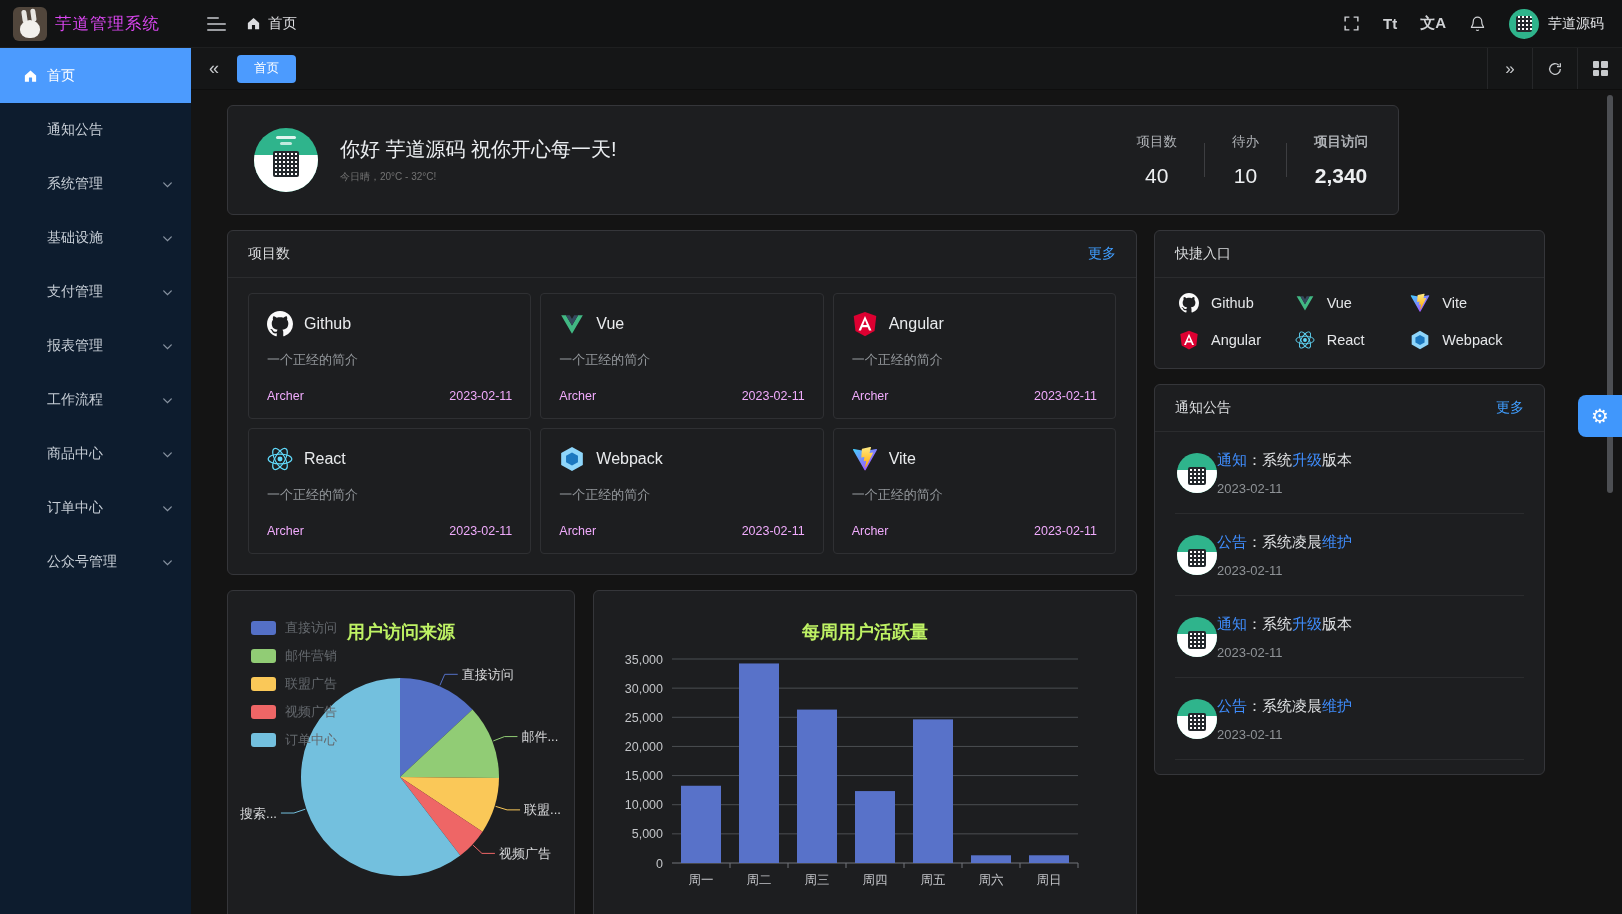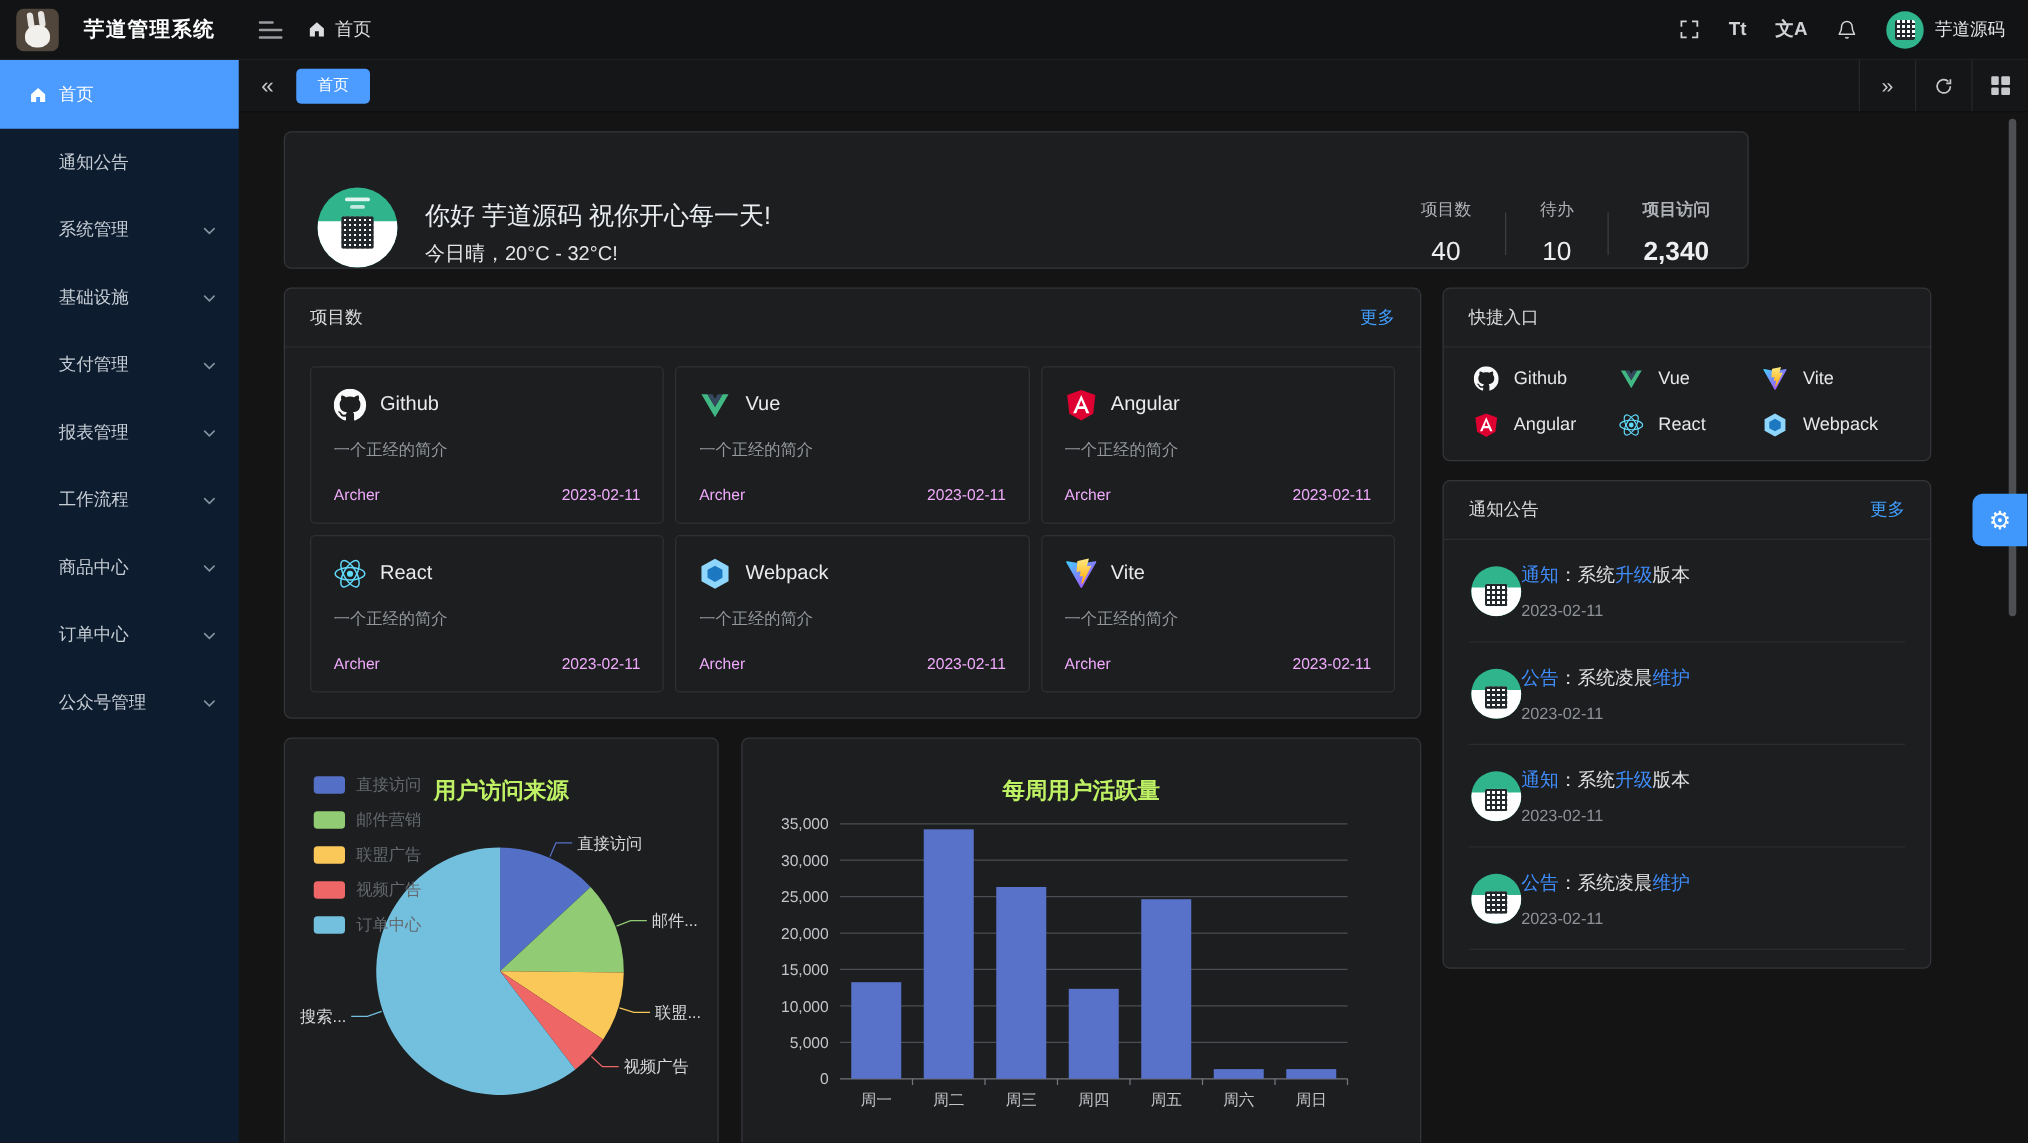--- a/index.html
+++ b/index.html
@@ -9,21 +9,21 @@
     font-family:"Liberation Sans","DejaVu Sans",sans-serif;
     color:#e0e0e0; position:relative;
   }
   
   .topbar { position:absolute; top:0; left:0; right:0; height:48px; background:#121314;
     display:flex; align-items:center; border-bottom:1px solid #1e1f20; z-index:30; }
   .logo-area { width:191px; display:flex; align-items:center; padding-left:13px; flex:none; }
   .logo-img { width:34px; height:34px; border-radius:6px; background:#51463c; position:relative; overflow:hidden; flex:none; }
   .logo-img:before { content:""; position:absolute; left:9px; top:3px; width:5px; height:13px; background:#e8e6e2; border-radius:3px; transform:rotate(-8deg); box-shadow:9px 0 0 #e8e6e2; }
   .logo-img:after { content:""; position:absolute; left:7px; top:13px; width:20px; height:18px; background:#f2f0ec; border-radius:50% 50% 45% 45%; }
-  .app-title { margin-left:20px; font-size:16.5px; font-weight:bold; color:#ffffff; letter-spacing:1px; white-space:nowrap; }
+  .app-title { margin-left:8px; font-size:16.5px; font-weight:normal; color:#d946ef; letter-spacing:1px; white-space:nowrap; }
   .collapse-icon { margin-left:16px; width:19px; height:14px; display:flex; flex-direction:column; justify-content:space-between; cursor:pointer; }
   .collapse-icon i { display:block; height:2px; background:#9a9ca0; border-radius:1px; }
   .collapse-icon i:nth-child(1){ width:12px; } .collapse-icon i:nth-child(2){ width:19px; } .collapse-icon i:nth-child(3){ width:19px; }
   .breadcrumb { margin-left:20px; display:flex; align-items:center; gap:7px; font-size:14.5px; color:#dcdde0; cursor:pointer; }
   .topbar-right { margin-left:auto; display:flex; align-items:center; gap:23px; padding-right:18px; }
   .tb-icon { color:#d0d2d5; display:flex; align-items:center; cursor:pointer; }
   .tt-label { font-size:15px; font-weight:bold; color:#d0d2d5; }
   .lang-label { font-size:15px; color:#d0d2d5; font-weight:bold; }
   .user-chip { display:flex; align-items:center; gap:9px; cursor:pointer; }
   .username { font-size:14px; color:#e4e5e8; }
@@ -47,25 +47,25 @@
   .tab { background:#4c9bfe; color:#fff; font-size:12.5px; height:28px; display:flex; align-items:center;
     padding:0 17px; border-radius:4px; cursor:pointer; }
   .tab-controls { margin-left:auto; display:flex; height:100%; }
   .tab-ctrl { width:45px; height:100%; border-left:1px solid #262729; display:flex; align-items:center;
     justify-content:center; color:#c7c9cc; font-size:17px; cursor:pointer; }
   .grid-glyph { width:15px; height:15px; display:grid; grid-template-columns:1fr 1fr; gap:2px; }
   .grid-glyph i { background:#c7c9cc; border-radius:1px; }
   
   .content { position:absolute; top:90px; left:191px; right:0; bottom:0; padding:15px 0 0 36px; }
   .card { background:#1d1e20; border:1px solid #35363a; border-radius:6px; }
-  .welcome-card { width:1172px; height:110px; display:flex; align-items:flex-end; padding:0 26px; }
+  .welcome-card { width:1172px; height:110px; display:flex; align-items:center; padding:16px 26px; }
   .welcome-avatar { width:64px; height:64px; }
   .welcome-texts { margin-left:22px; }
   .greeting { font-size:20px; color:#eaedf0; font-weight:500; }
-  .weather { font-size:16px; color:#e5e5e5; margin-top:7px; }
+  .weather { font-size:10px; color:#737373; margin-top:7px; }
   .stats { margin-left:auto; display:flex; align-items:center; }
   .stat { text-align:center; padding:0 27px; }
   .stat:last-child { padding-right:4px;font-weight:bold; }
   .stat-label { font-size:13.5px; color:#aeb1b5; }
   .stat-value { font-size:21px; color:#edeff1; margin-top:13px; }
   .stat-divider { width:1px; height:34px; background:#3d3e41; }
   .main-row { display:flex; gap:17px; margin-top:15px; }
   .left-col { width:910px; }
   .right-col { width:391px; }
   .panel-header { height:47px; display:flex; align-items:center; justify-content:space-between;

